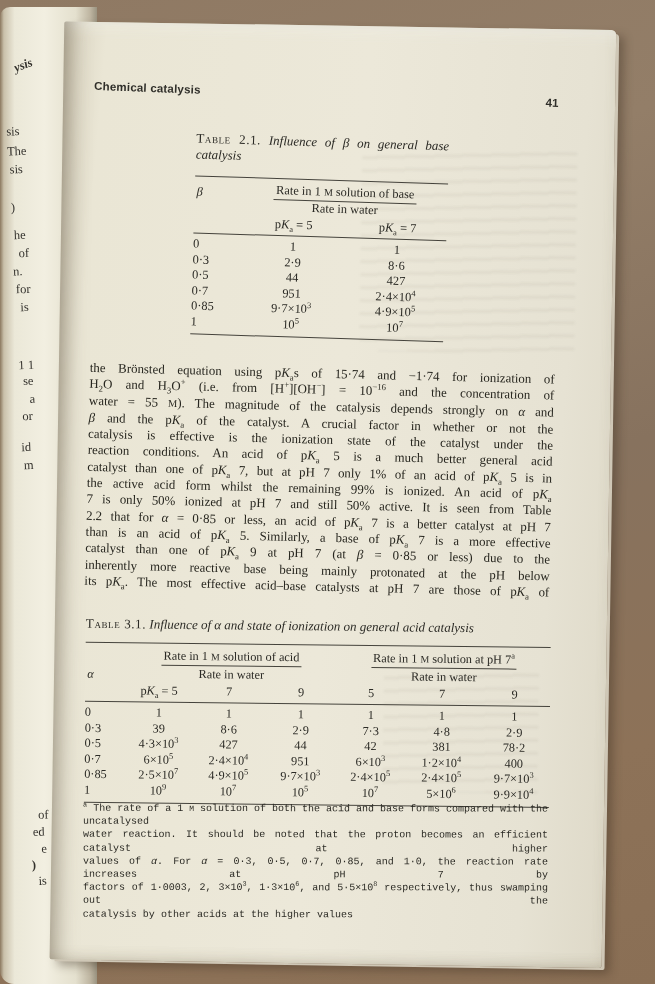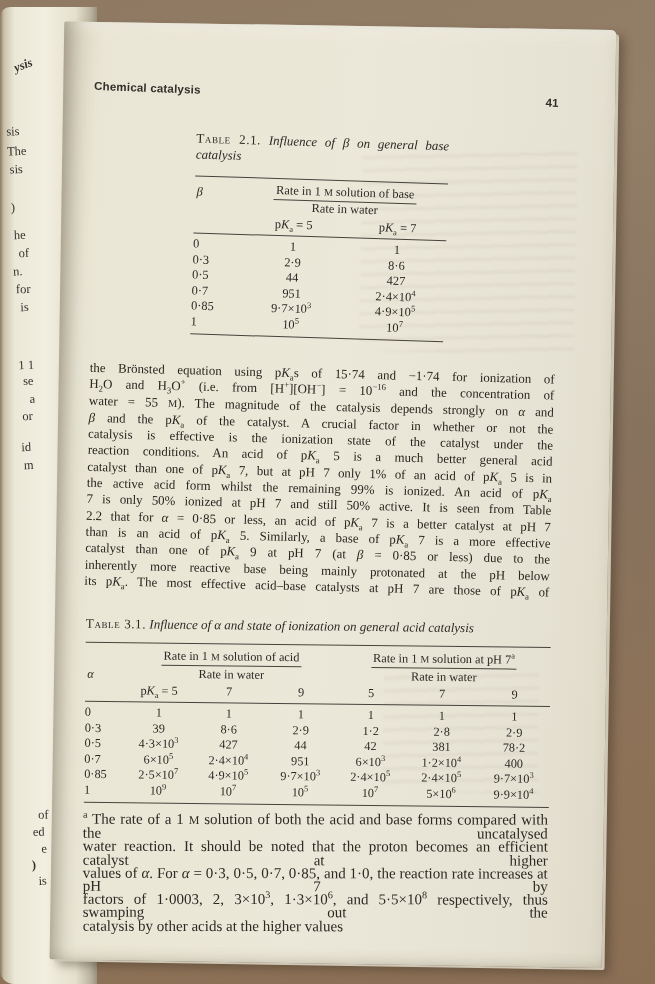--- a/index.html
+++ b/index.html
@@ -69,22 +69,22 @@
   .t2 .caption{font-size:13px;margin-bottom:10px;white-space:nowrap;}
   .t2h{position:relative;padding:5px 0 3px;}
   .t2h .alpha{position:absolute;left:2px;top:24px;}
   .groups{display:grid;grid-template-columns:40px 212px 213px;text-align:center;}
   .groups .num{display:inline-block;border-bottom:1px solid #45433c;padding:0 2px 1px;}
   .groups .den{margin-top:1px;}
   .t2h .subs{display:grid;grid-template-columns:40px 68px 72px 72px 68px 74px 71px;
     text-align:center;margin-top:2px;}
   .t2 table{width:465px;margin:3px 0;}
   
-  .footnote{width:465px;margin-top:11px;transform:rotate(-0.8deg);transform-origin:left top;
-    font-size:15px;line-height:13.2px;color:#2b2a24;}
+  .footnote{width:465px;transform:rotate(-0.8deg);transform-origin:left top;
+    font-size:10px;line-height:13.2px;color:#2b2a24;font-family:Liberation Mono, monospace;}
   .fl{text-align:justify;text-align-last:justify;}
   .fl-last{text-align:justify;text-align-last:left;}
 </style>
 </head>
 <body>
 
 <div class="photo">
 
   <div class="leftpage">
     <div class="frags">
@@ -249,22 +249,22 @@
                 <td>1</td>
                 <td>1</td>
                 <td>1</td>
                 <td>1</td>
               </tr>
             <tr>
                 <td>0·3</td>
                 <td>39</td>
                 <td>8·6</td>
                 <td>2·9</td>
-                <td>1·2</td>
-                <td>2·8</td>
+                <td>7·3</td>
+                <td>4·8</td>
                 <td>2·9</td>
               </tr>
             <tr>
                 <td>0·5</td>
                 <td>4·3×10<sup>3</sup></td>
                 <td>427</td>
                 <td>44</td>
                 <td>42</td>
                 <td>381</td>
                 <td>78·2</td>

